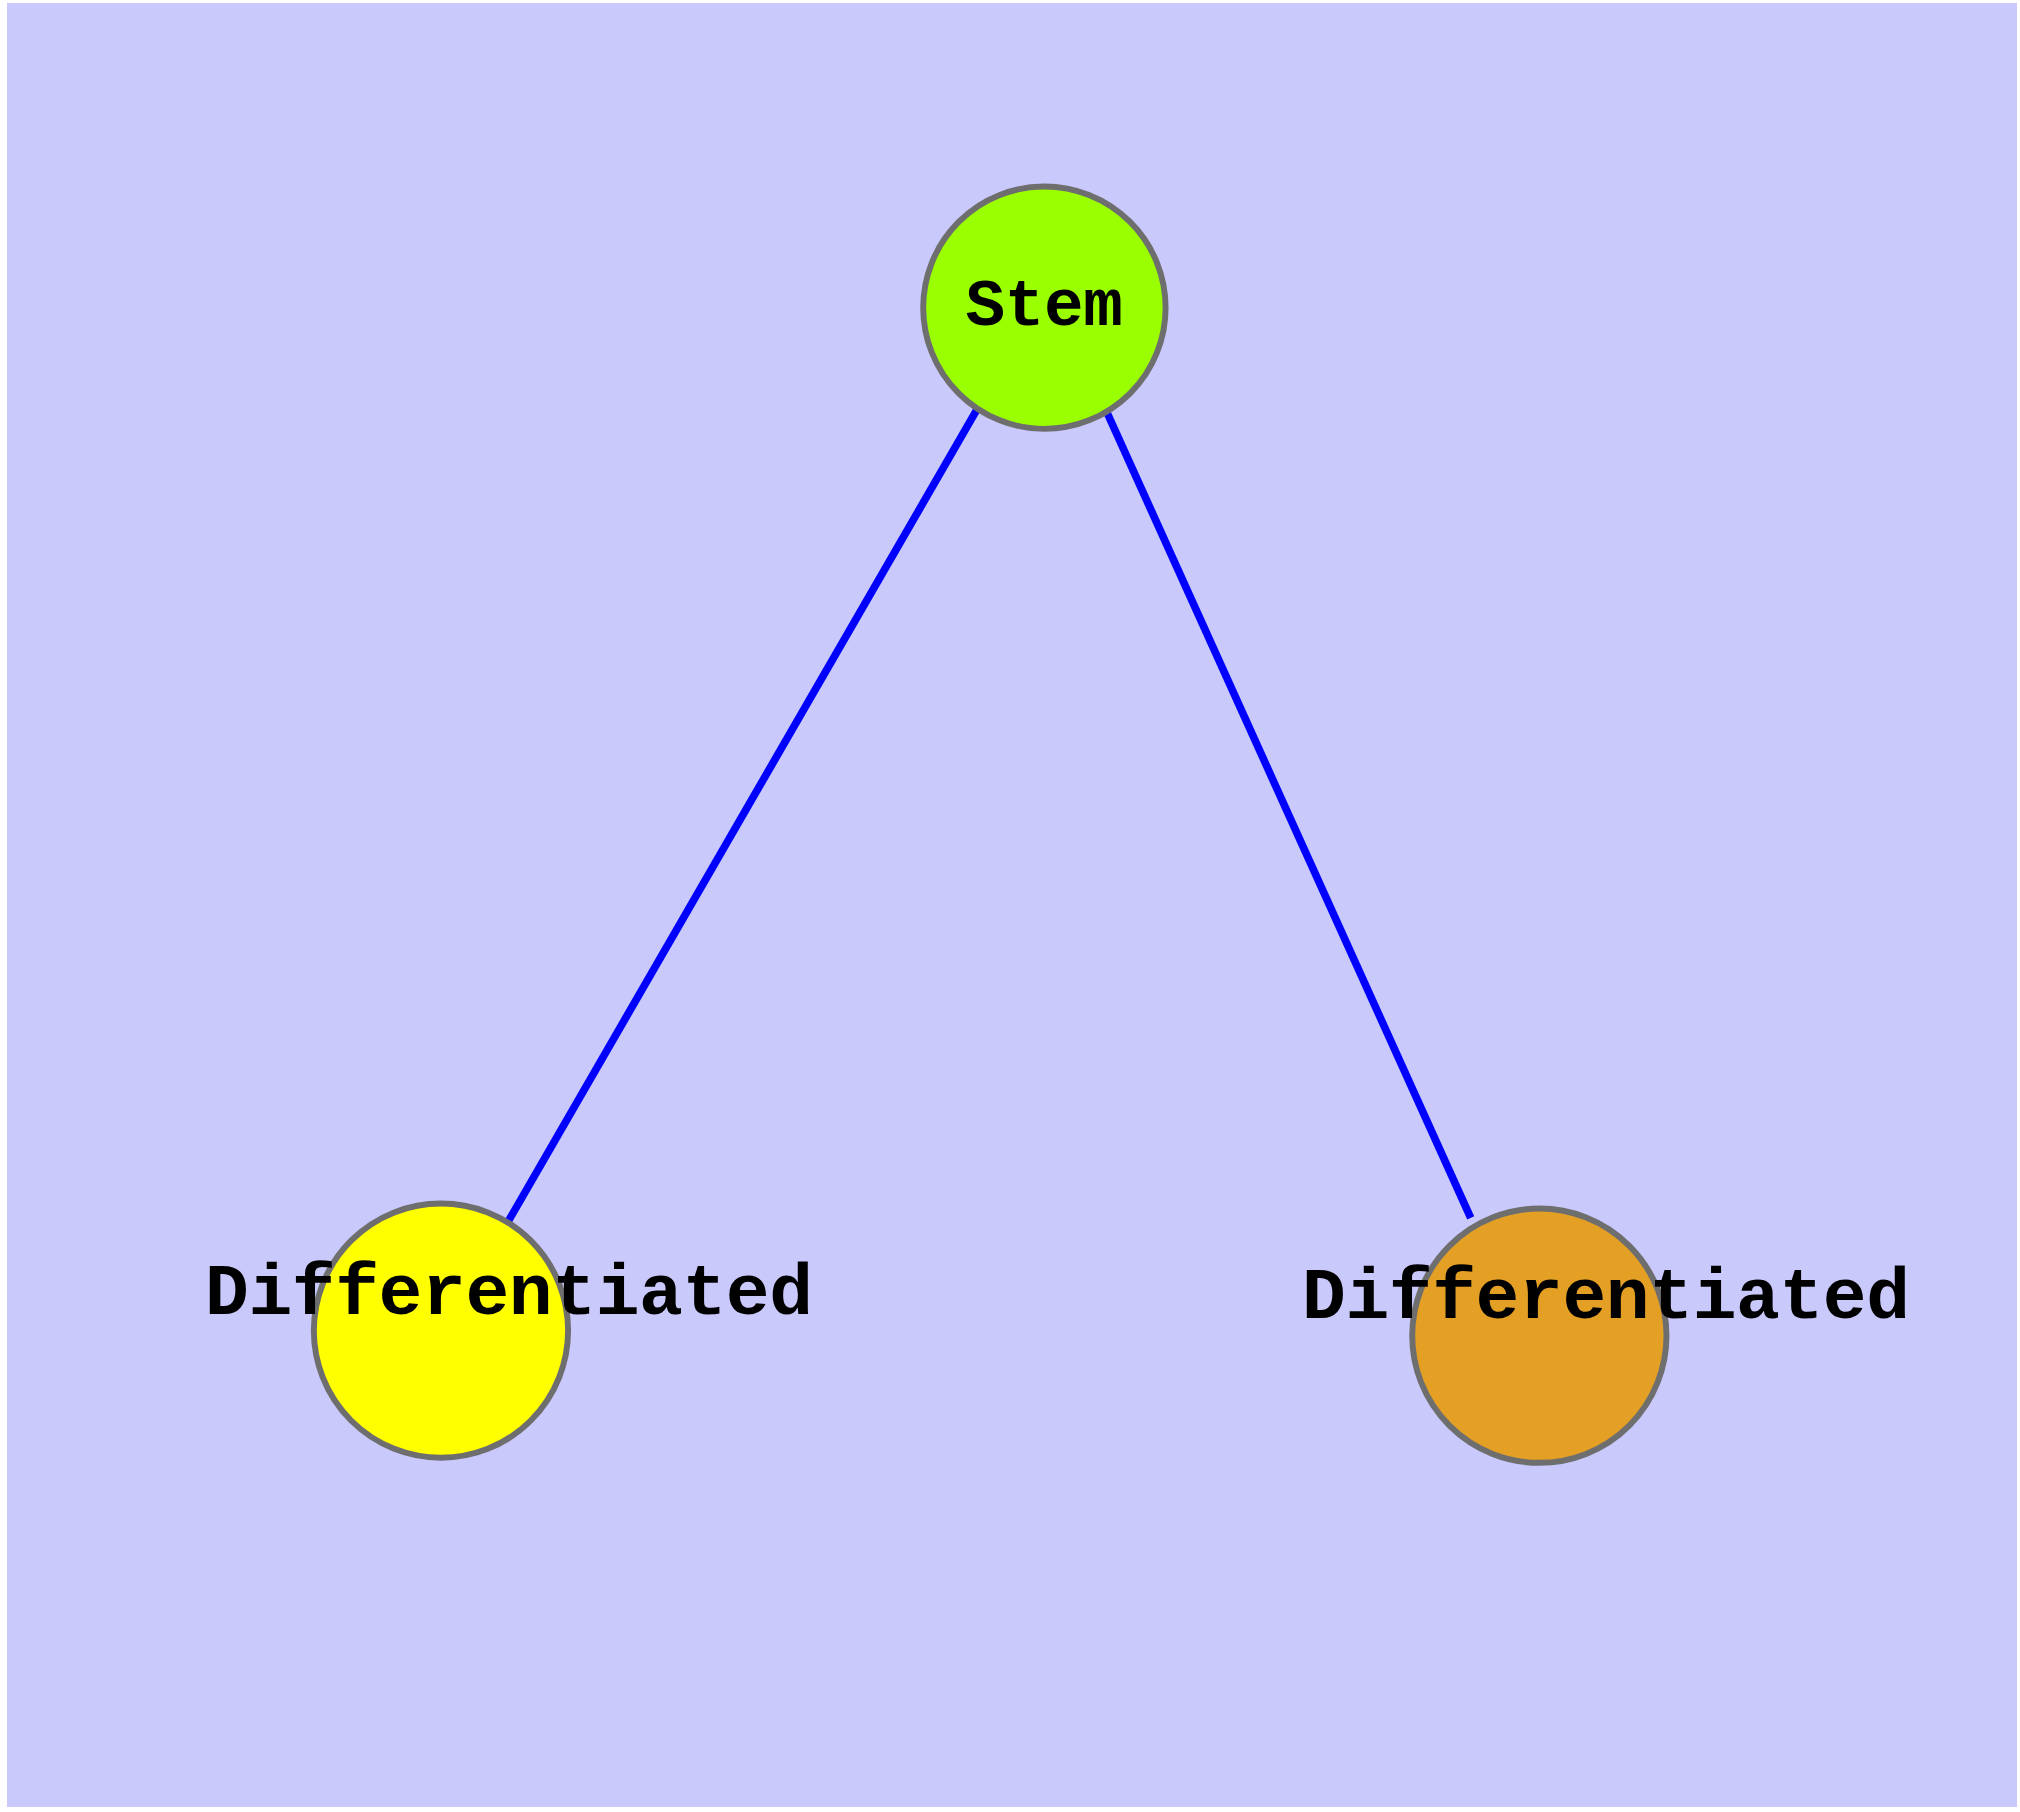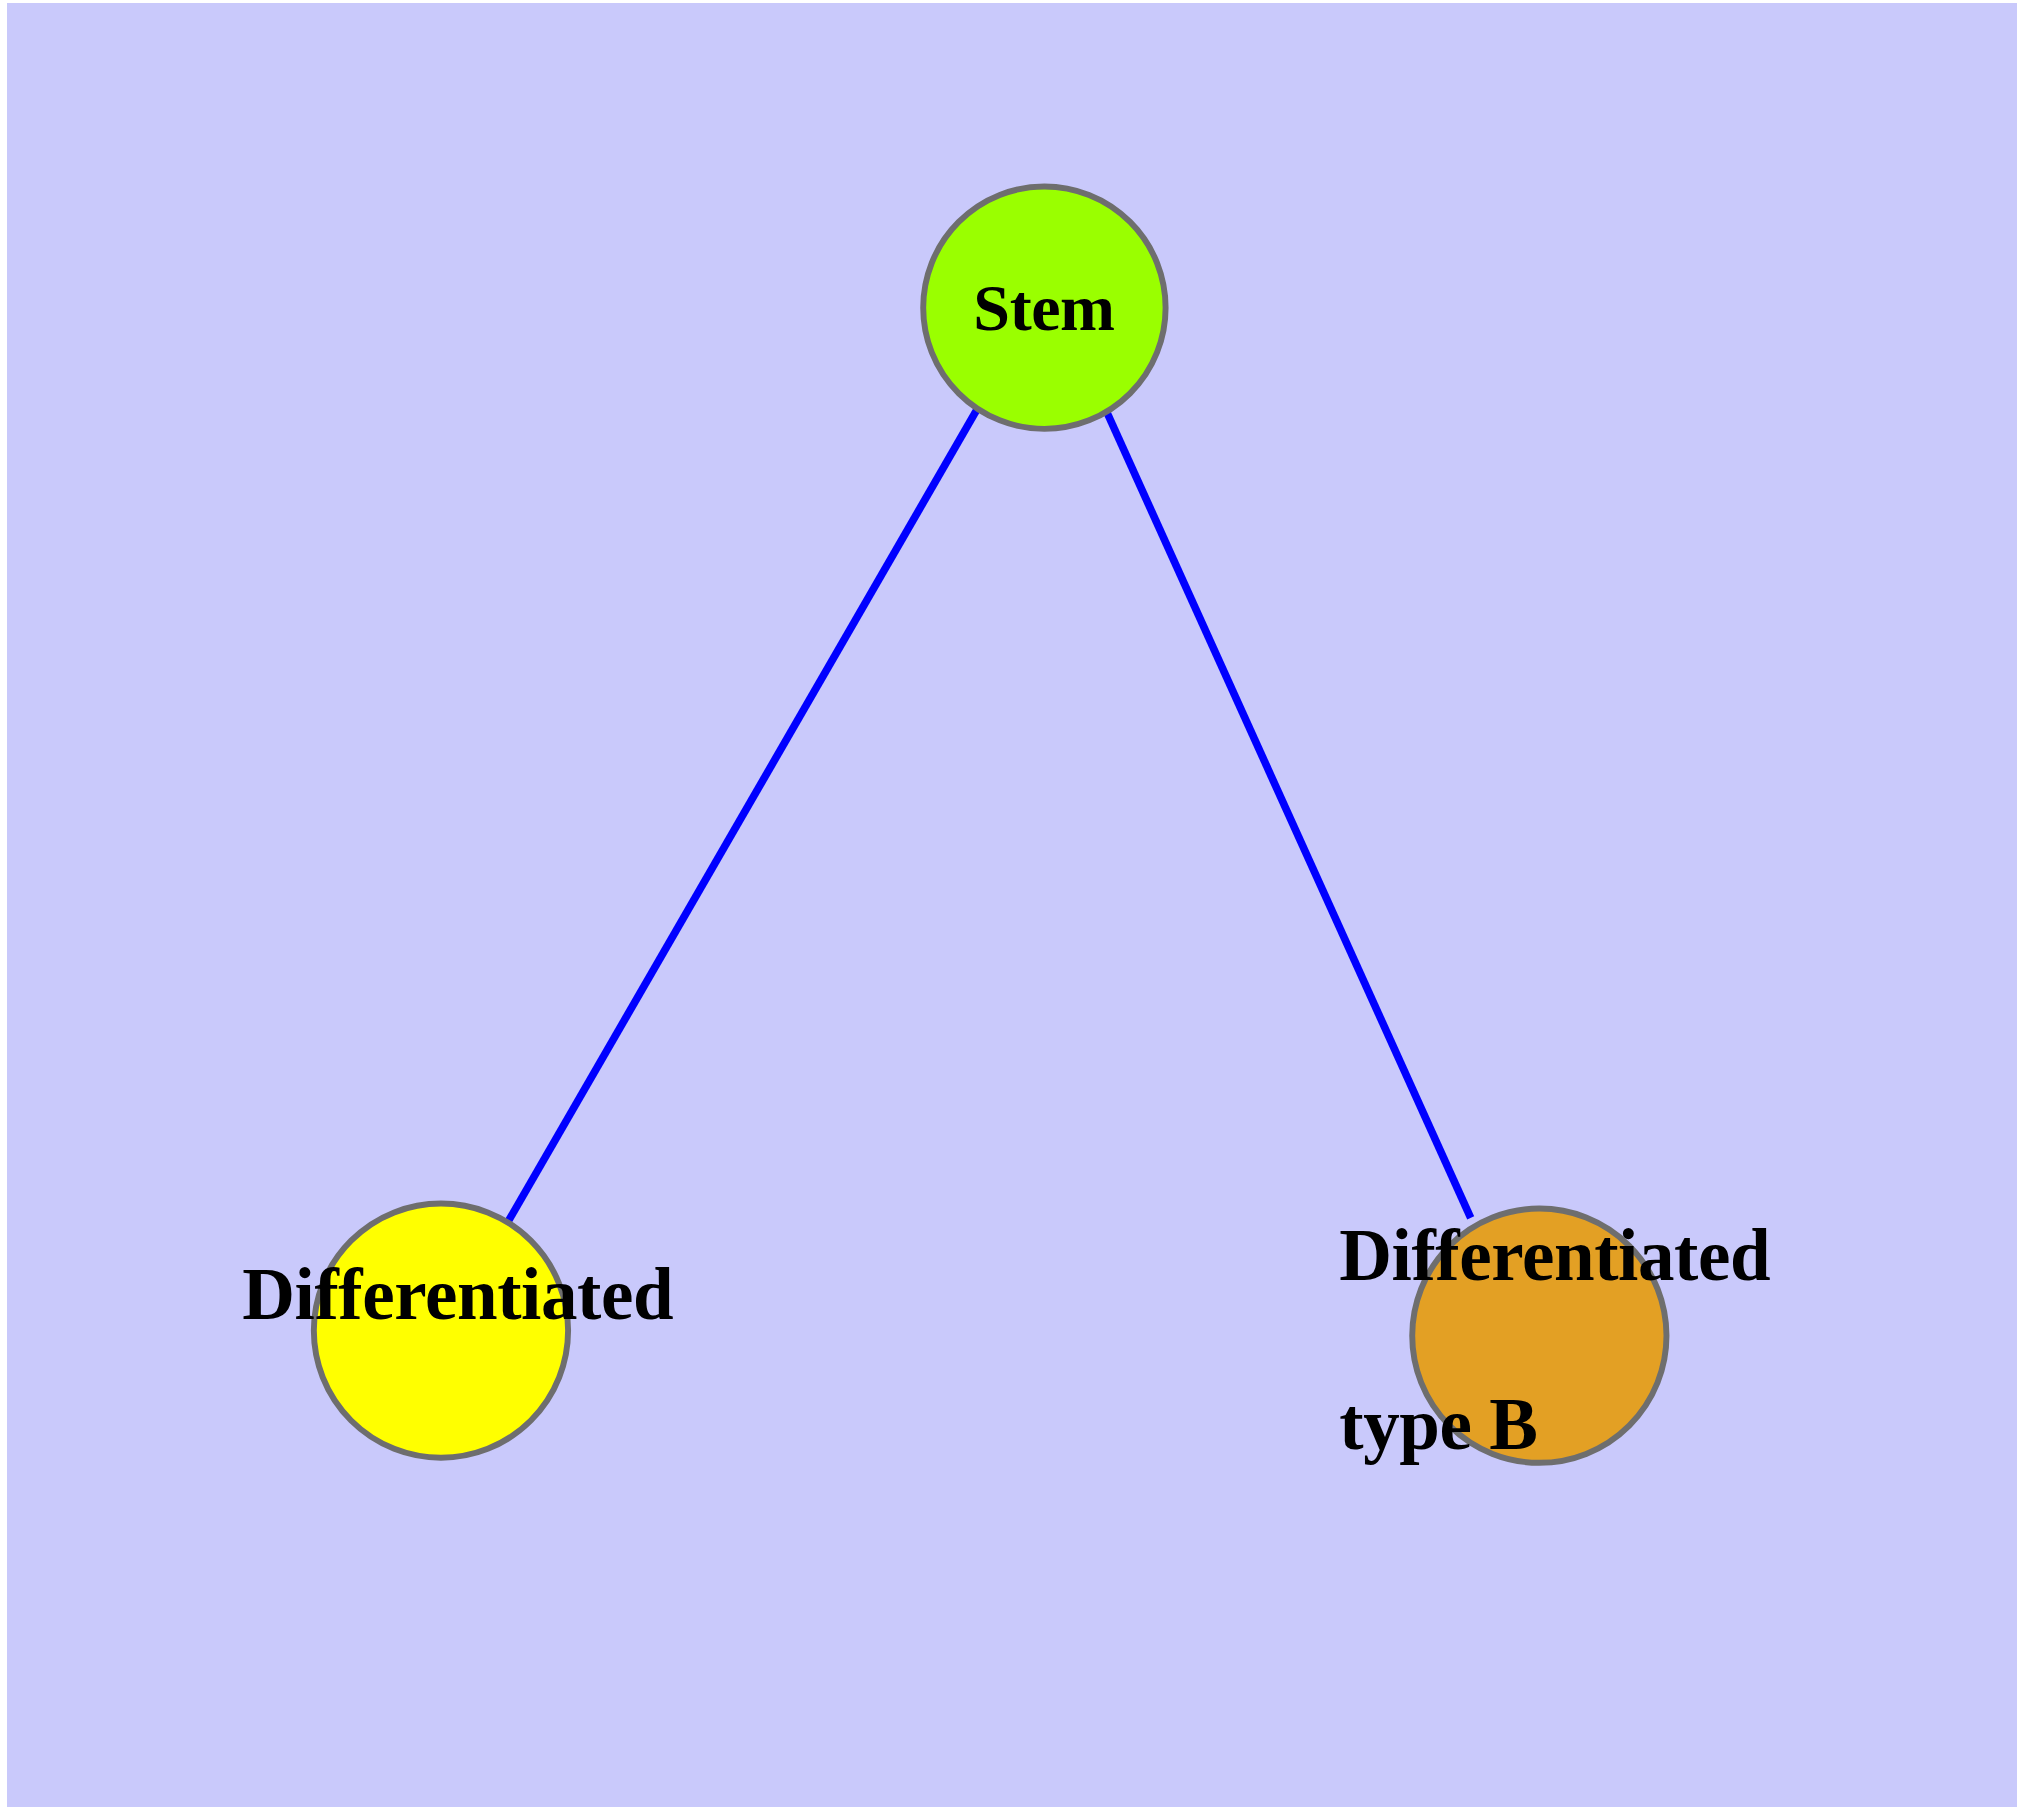--- a/index.html
+++ b/index.html
@@ -26,23 +26,24 @@
   #graph-svg {
     position: absolute;
     left: 0;
     top: 0;
     width: 2021px;
     height: 1812px;
   }
   .node-label {
     position: absolute;
     color: #000000;
-    font-family: Liberation Serif, serif;
+    font-family: Liberation Mono, monospace;
     font-weight: bold;
     line-height: 1.16;
+    text-align: center;
     white-space: pre;
     pointer-events: none;
     letter-spacing: -0.4px;
   }
   #label-stem {
     font-size: 66px;
     left: 1044px;
     top: 308px;
     transform: translate(-50%, -50%);
   }
@@ -78,16 +79,15 @@
   </svg>
 
   <div class="node-label" id="label-stem">Stem</div>
 
   <div class="node-label" id="label-diffa">
     <span>Differentiated</span><br>
   </div>
 
   <div class="node-label" id="label-diffb">
     <span>Differentiated</span><br>
-    <span>type B</span>
   </div>
 </div>
 
 
 </body></html>

